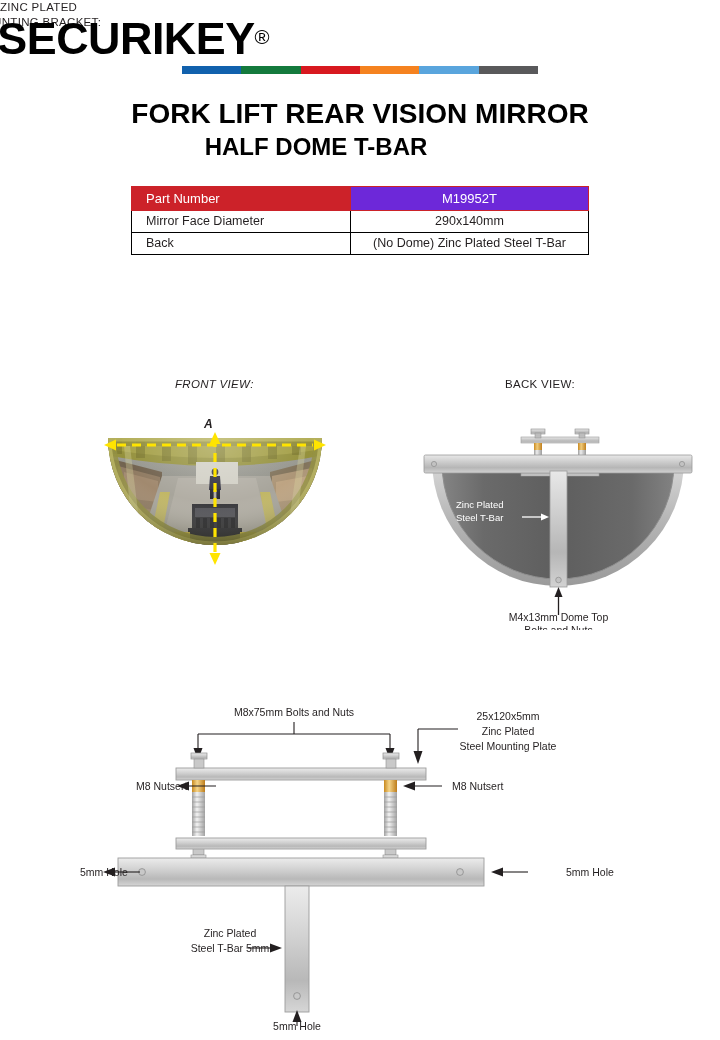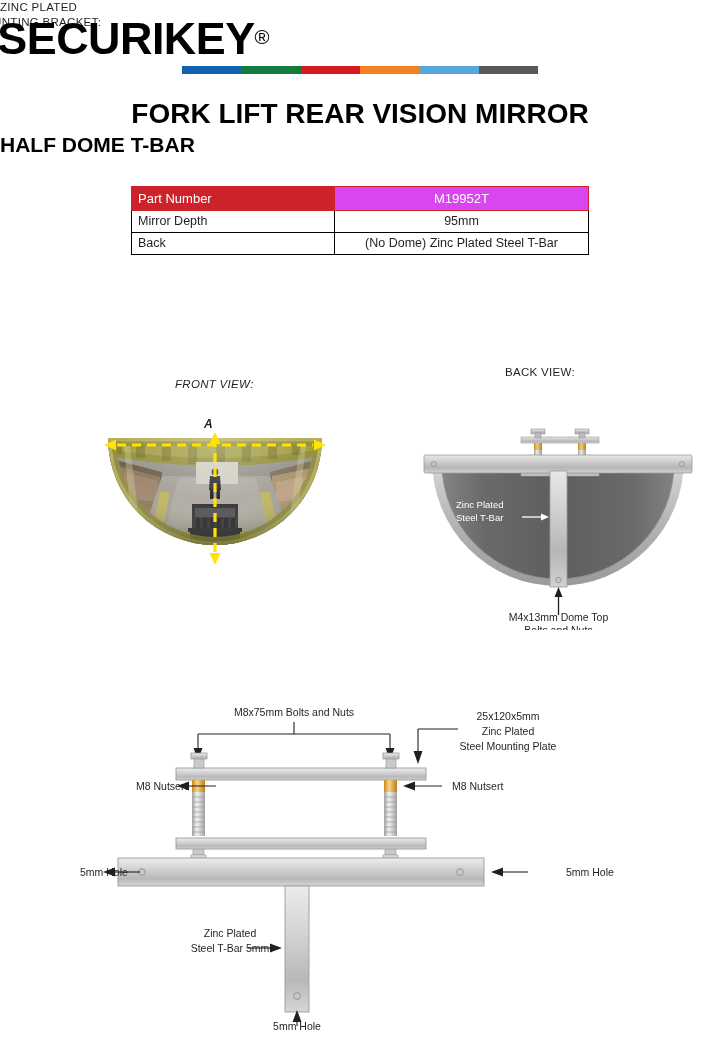--- a/index.html
+++ b/index.html
@@ -18,41 +18,41 @@
   #logo-colorbar{
     position:absolute;left:182px;top:66px;width:356px;height:8px;display:flex;
   }
   #logo-colorbar span{flex:1;height:100%;}
   
   #title-main{
     position:absolute;left:0;top:98px;width:720px;text-align:center;
     font-size:28px;font-weight:bold;letter-spacing:0px;color:#000;
   }
   #title-sub{
-    position:absolute;left:0;top:133px;width:632px;text-align:left;
-    font-size:21px;font-weight:bold;color:#000;
+    position:absolute;left:0;top:133px;width:632px;text-align:center;
+    font-size:24px;font-weight:bold;color:#000;
   }
   
   #spec-table{
     position:absolute;left:131px;top:186px;width:458px;
     border-collapse:collapse;font-size:12.5px;
   }
   #spec-table td{
-    border:1px solid #000;padding:2px 6px;height:17px;line-height:15px;
+    border:1px solid #000;padding:2px 14px;height:17px;line-height:15px;
   }
   #spec-table td.label{width:190px;text-align:left;}
   #spec-table td.value{text-align:center;}
   #spec-table tr.header td{
     background:#cc2229;color:#fff;border:1px solid #cc2229;font-size:13px;
     padding-top:3px;padding-bottom:3px;
   }
   
   .view-caption{position:absolute;font-size:11.5px;letter-spacing:.3px;color:#231f20;}
   #front-view-caption{left:175px;top:378px;font-style:italic;}
-  #back-view-caption{left:505px;top:366px;}
+  #back-view-caption{left:505px;top:378px;}
   #bracket-caption{left:150px;top:648px;font-size:11.5px;line-height:15px;letter-spacing:.3px;}
   #bracket-caption .l2{display:block;margin-left:-26px;}
   #dim-a-label{position:absolute;left:204px;top:417px;font-size:12px;font-weight:bold;font-style:italic;}
   
   .fig{position:absolute;}
   #front-view-figure{left:100px;top:432px;}
   #back-view-figure{left:418px;top:415px;}
   #bracket-figure{left:78px;top:700px;}
   .cap-txt{font-size:10.5px;fill:#231f20;font-family:"Liberation Sans", sans-serif;}
   .cap-txt-w{font-size:9.5px;fill:#ffffff;font-family:"Liberation Sans", sans-serif;}
@@ -72,25 +72,25 @@
   <span style="background: rgb(89, 89, 91);"></span>
 </div>
 
 <div id="title-main">FORK LIFT REAR VISION MIRROR</div>
 <div id="title-sub">HALF DOME T-BAR</div>
 
 <table id="spec-table">
   <tbody>
     <tr class="header">
       <td class="label" style="background: rgb(204, 34, 41); border-color: rgb(204, 34, 41);">Part Number</td>
-      <td class="value" style="background: #d946ef; border-color: rgb(204, 34, 41);">M19952T</td>
+      <td class="value" style="background: #6d28d9; border-color: rgb(204, 34, 41);">M19952T</td>
     </tr>
     <tr>
-      <td class="label">Mirror Depth</td>
-      <td class="value">95mm</td>
+      <td class="label">Mirror Face Diameter</td>
+      <td class="value">290x140mm</td>
     </tr>
     <tr>
       <td class="label">Back</td>
       <td class="value">(No Dome) Zinc Plated Steel T-Bar</td>
     </tr>
   </tbody>
 </table>
 
 <div class="view-caption" id="front-view-caption">FRONT VIEW:</div>
 <div class="view-caption" id="back-view-caption">BACK VIEW:</div>

